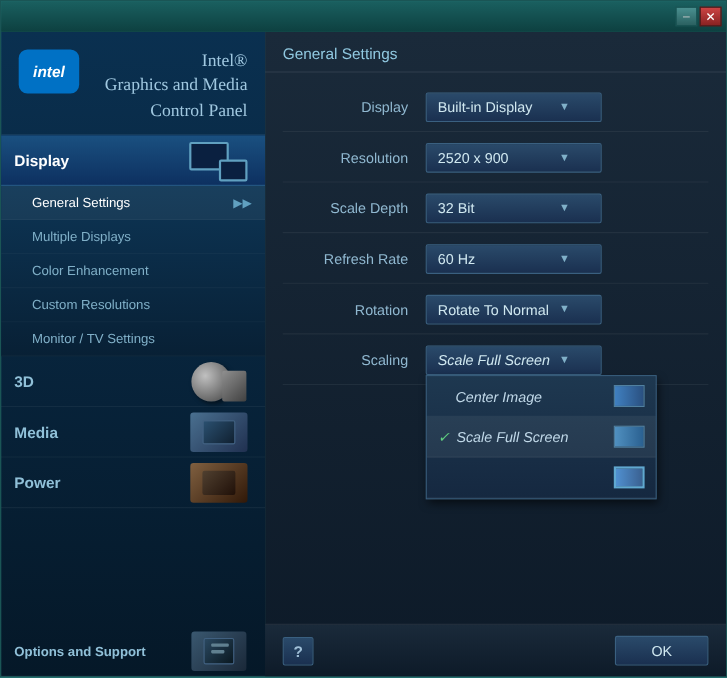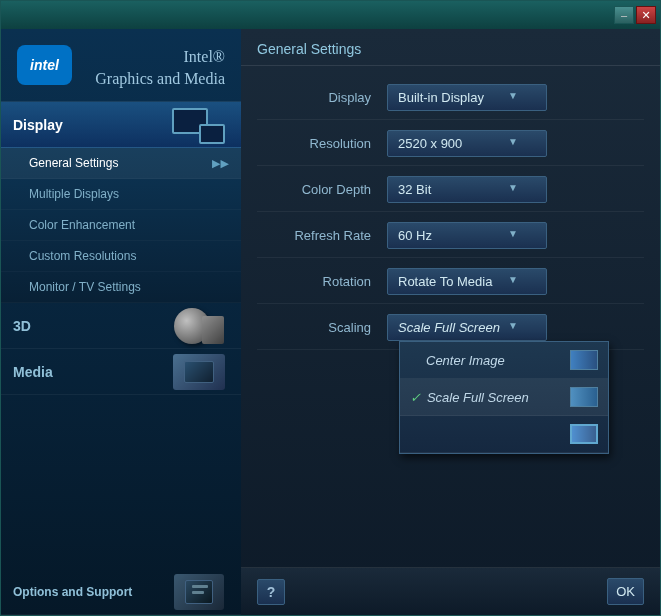--- a/index.html
+++ b/index.html
@@ -239,21 +239,21 @@
       background: linear-gradient(to bottom, #2a4a6a, #1a3050);
       border: 1px solid #3a6080;
       color: #d0e8f0;
       padding: 5px 28px 5px 10px;
       font-size: 13px;
       cursor: pointer;
       min-width: 160px;
       position: relative;
       border-radius: 2px;
       display: flex;
-      align-items: flex-start;
+      align-items: center;
       justify-content: space-between;
     }
     .dropdown-arrow {
       color: #80b0c8;
       font-size: 10px;
       margin-left: 8px;
     }
 
     .check-mark {
       color: #60d080;
@@ -298,38 +298,38 @@
       font-weight: bold;
       cursor: pointer;
       display: flex;
       align-items: center;
       justify-content: center;
       border-radius: 2px;
       font-size: 14px;
     }
 
     .btn-action {
-      padding: 5px 8px;
+      padding: 5px 32px;
       background: linear-gradient(to bottom, #2a4a6a, #1a3050);
       border: 1px solid #3a6080;
       color: #d0e8f0;
       cursor: pointer;
       border-radius: 2px;
       font-size: 13px;
     }
 
     
     .dropdown-container {
       position: relative;
     }
 
     .scaling-dropdown-open {
       position: absolute;
       top: 100%;
-      left: 12px;
+      left: 0;
       background: linear-gradient(to bottom, #1e3850, #152840);
       border: 1px solid #3a6080;
       z-index: 200;
       min-width: 210px;
       box-shadow: 2px 4px 8px rgba(0,0,0,0.6);
     }
 
     .sdro-item {
       padding: 8px 10px;
       color: #c0d8e8;
@@ -352,20 +352,21 @@
   <div class="content-area">
 
     <div class="sidebar">
 
       <div class="logo-area">
         <div style="display:flex; align-items:center; width:100%;">
           <div class="intel-logo">intel</div>
           <div style="margin-left:10px; text-align:right; flex:1;">
             <div class="logo-text">Intel®</div>
             <div class="logo-text">Graphics and Media</div>
+            <div class="logo-text">Control Panel</div>
           </div>
         </div>
       </div>
 
       <div class="nav-item active">
         <span class="nav-item-text">Display</span>
         <div class="nav-icon monitors-icon">
           <div style="position:relative; width:55px; height:38px;">
             <div class="monitor-big" style="position:absolute; left:0; top:2px;"></div>
             <div class="monitor-small" style="position:absolute; right:2px; bottom:0;"></div>
@@ -402,20 +403,28 @@
 
       <div class="nav-item">
         <span class="nav-item-text">Media</span>
         <div class="nav-icon">
           <div style="width:52px; height:36px; background:linear-gradient(135deg,#4a7090,#203050); border-radius:3px; display:flex; align-items:center; justify-content:center;">
             <div style="width:30px; height:22px; background:linear-gradient(135deg,#2a5070,#102030); border:1px solid #406080; border-radius:2px;"></div>
           </div>
         </div>
       </div>
 
+      <div class="nav-item">
+        <span class="nav-item-text">Power</span>
+        <div class="nav-icon">
+          <div style="width:52px; height:36px; background:linear-gradient(135deg,#806040,#301808); border-radius:3px; display:flex; align-items:center; justify-content:center;">
+            <div style="width:30px; height:22px; background:linear-gradient(135deg,#504030,#201008); border-radius:2px;"></div>
+          </div>
+        </div>
+      </div>
 
       <div class="nav-item" style="margin-top:auto;">
         <span class="nav-item-text" style="font-size:12px;">Options and Support</span>
         <div class="nav-icon">
           <div style="width:50px; height:36px; background:linear-gradient(135deg,#3a5870,#1a2838); border-radius:3px; display:flex; align-items:center; justify-content:center;">
             <div style="width:28px; height:24px; background:linear-gradient(135deg,#2a4860,#0a1820); border:1px solid #406080; border-radius:2px; position:relative; overflow:hidden;">
               <div style="position:absolute; top:4px; left:6px; width:16px; height:3px; background:#608090; border-radius:1px;"></div>
               <div style="position:absolute; top:10px; left:6px; width:12px; height:3px; background:#608090; border-radius:1px;"></div>
             </div>
           </div>
@@ -443,21 +452,21 @@
           <div class="setting-label">Resolution</div>
           <div class="setting-control">
             <div class="dropdown">
               <span>2520 x 900</span>
               <span class="dropdown-arrow">▼</span>
             </div>
           </div>
         </div>
 
         <div class="setting-row">
-          <div class="setting-label">Color Depth</div>
+          <div class="setting-label">Scale Depth</div>
           <div class="setting-control">
             <div class="dropdown">
               <span>32 Bit</span>
               <span class="dropdown-arrow">▼</span>
             </div>
           </div>
         </div>
 
         <div class="setting-row">
           <div class="setting-label">Refresh Rate</div>
@@ -466,21 +475,21 @@
               <span>60 Hz</span>
               <span class="dropdown-arrow">▼</span>
             </div>
           </div>
         </div>
 
         <div class="setting-row">
           <div class="setting-label">Rotation</div>
           <div class="setting-control">
             <div class="dropdown">
-              <span>Rotate To Media</span>
+              <span>Rotate To Normal</span>
               <span class="dropdown-arrow">▼</span>
             </div>
           </div>
         </div>
 
         <div class="setting-row" style="position:relative;">
           <div class="setting-label">Scaling</div>
           <div class="setting-control">
             <div class="dropdown-container" style="position:relative;font-style:italic;">
               <div class="dropdown">

